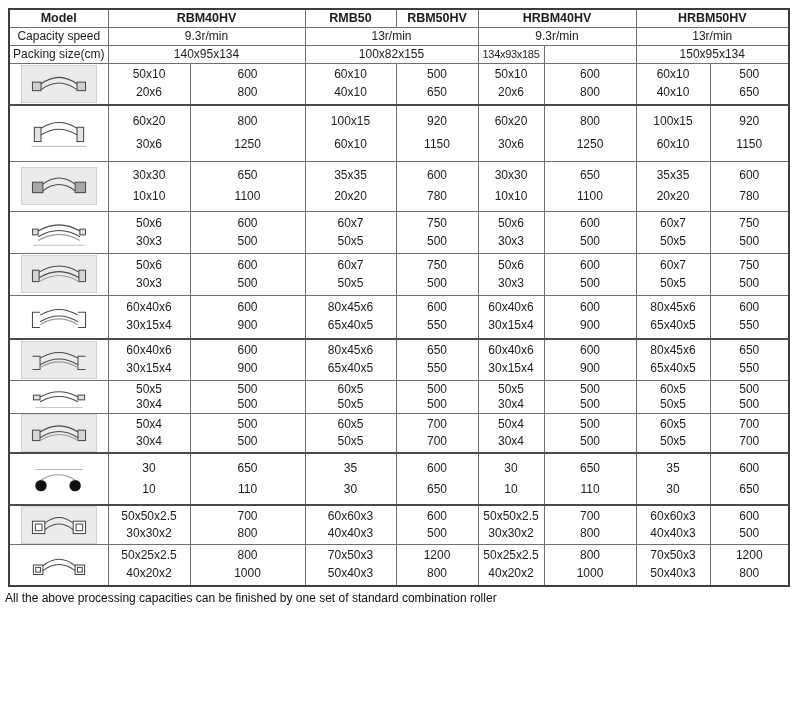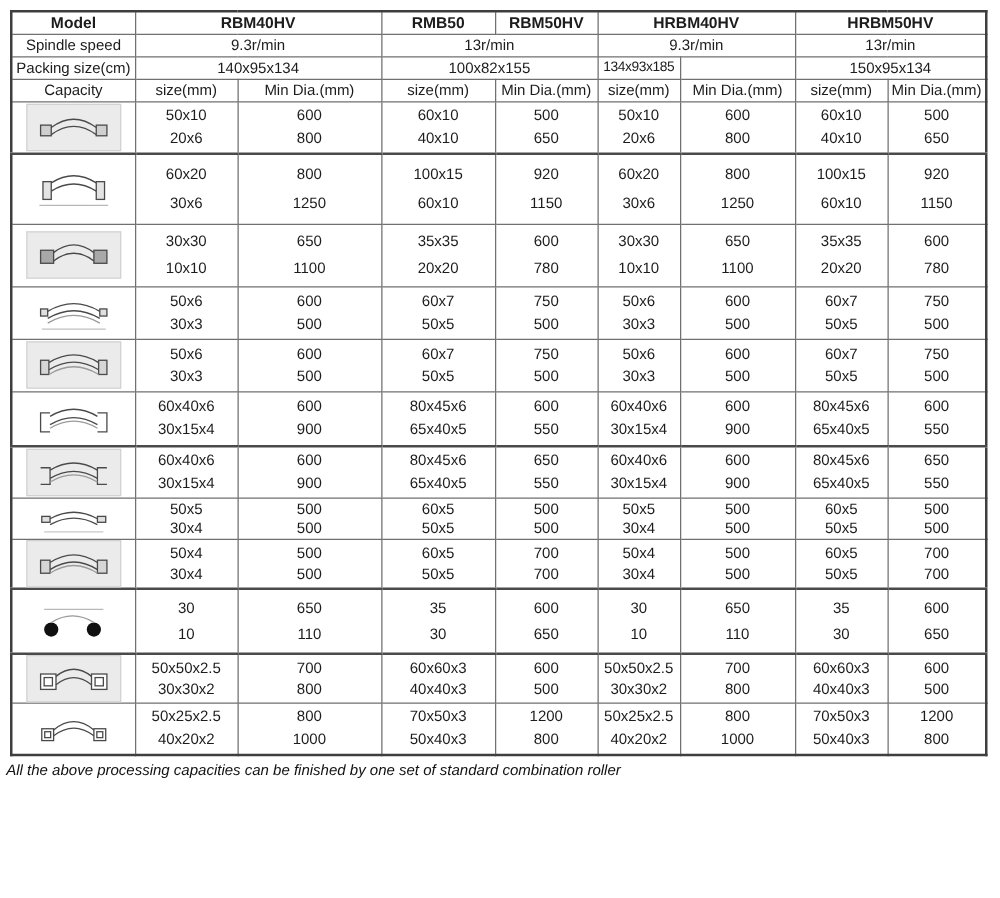--- a/index.html
+++ b/index.html
@@ -25,21 +25,21 @@
   #capbody tr:nth-child(12){--rh:40px;}
   
   #capbody tr:nth-child(2) td,
   #capbody tr:nth-child(7) td,
   #capbody tr:nth-child(10) td,
   #capbody tr:nth-child(11) td{border-top:2px solid #4a4a4a;}
   .cin{height:var(--rh);display:flex;flex-direction:column;justify-content:space-evenly;align-items:center;line-height:13px;}
   .icell{height:var(--rh);display:flex;align-items:center;justify-content:center;}
   .icon-plate{display:flex;align-items:center;justify-content:center;width:74px;height:36px;}
   .icon-plate.bg{background:#ebebeb;border:1px solid #d2d2d2;}
-  #footer-note{font-size:12px;color:#111;margin:4px 0 0 5px;font-style:italic;}
+  #footer-note{font-size:12px;color:#111;margin:4px 0 0 5px;}
 </style>
 </head>
 <body>
 
 <div id="wrap">
 <table>
   <colgroup>
     <col style="width:99px">
         <col style="width:82px">
         <col style="width:115px">
@@ -53,45 +53,34 @@
   <tbody>
     <tr class="hdr">
       <td class="b">Model</td>
       <td class="b" colspan="2">RBM40HV</td>
       <td class="b">RMB50</td>
       <td class="b">RBM50HV</td>
       <td class="b" colspan="2">HRBM40HV</td>
       <td class="b" colspan="2">HRBM50HV</td>
     </tr>
     <tr class="hdr">
-      <td>Spindle speed</td>
+      <td>Capacity speed</td>
       <td colspan="2">9.3r/min</td>
       <td colspan="2">13r/min</td>
       <td colspan="2">9.3r/min</td>
       <td colspan="2">13r/min</td>
     </tr>
     <tr class="hdr">
       <td>Packing size(cm)</td>
       <td colspan="2">140x95x134</td>
       <td colspan="2">100x82x155</td>
       <td class="tight">134x93x185</td>
       <td></td>
       <td colspan="2">150x95x134</td>
     </tr>
-    <tr class="hdr">
-      <td>Capacity</td>
-      <td>size(mm)</td>
-      <td>Min Dia.(mm)</td>
-      <td>size(mm)</td>
-      <td>Min Dia.(mm)</td>
-      <td>size(mm)</td>
-      <td>Min Dia.(mm)</td>
-      <td>size(mm)</td>
-      <td>Min Dia.(mm)</td>
-    </tr>
   </tbody>
   <tbody id="capbody">
         <tr>
           <td>
             <div class="icell">
               <span class="icon-plate bg">
                 <svg width="66" height="36" viewBox="0 0 66 38" fill="none" stroke="#4a4a4a" stroke-width="1.1">
                   <rect x="5" y="17" width="9" height="9" fill="#cfcfcf"></rect>
                   <rect x="52" y="17" width="9" height="9" fill="#cfcfcf"></rect>
                   <path d="M14,19 Q33,5 52,19"></path>

